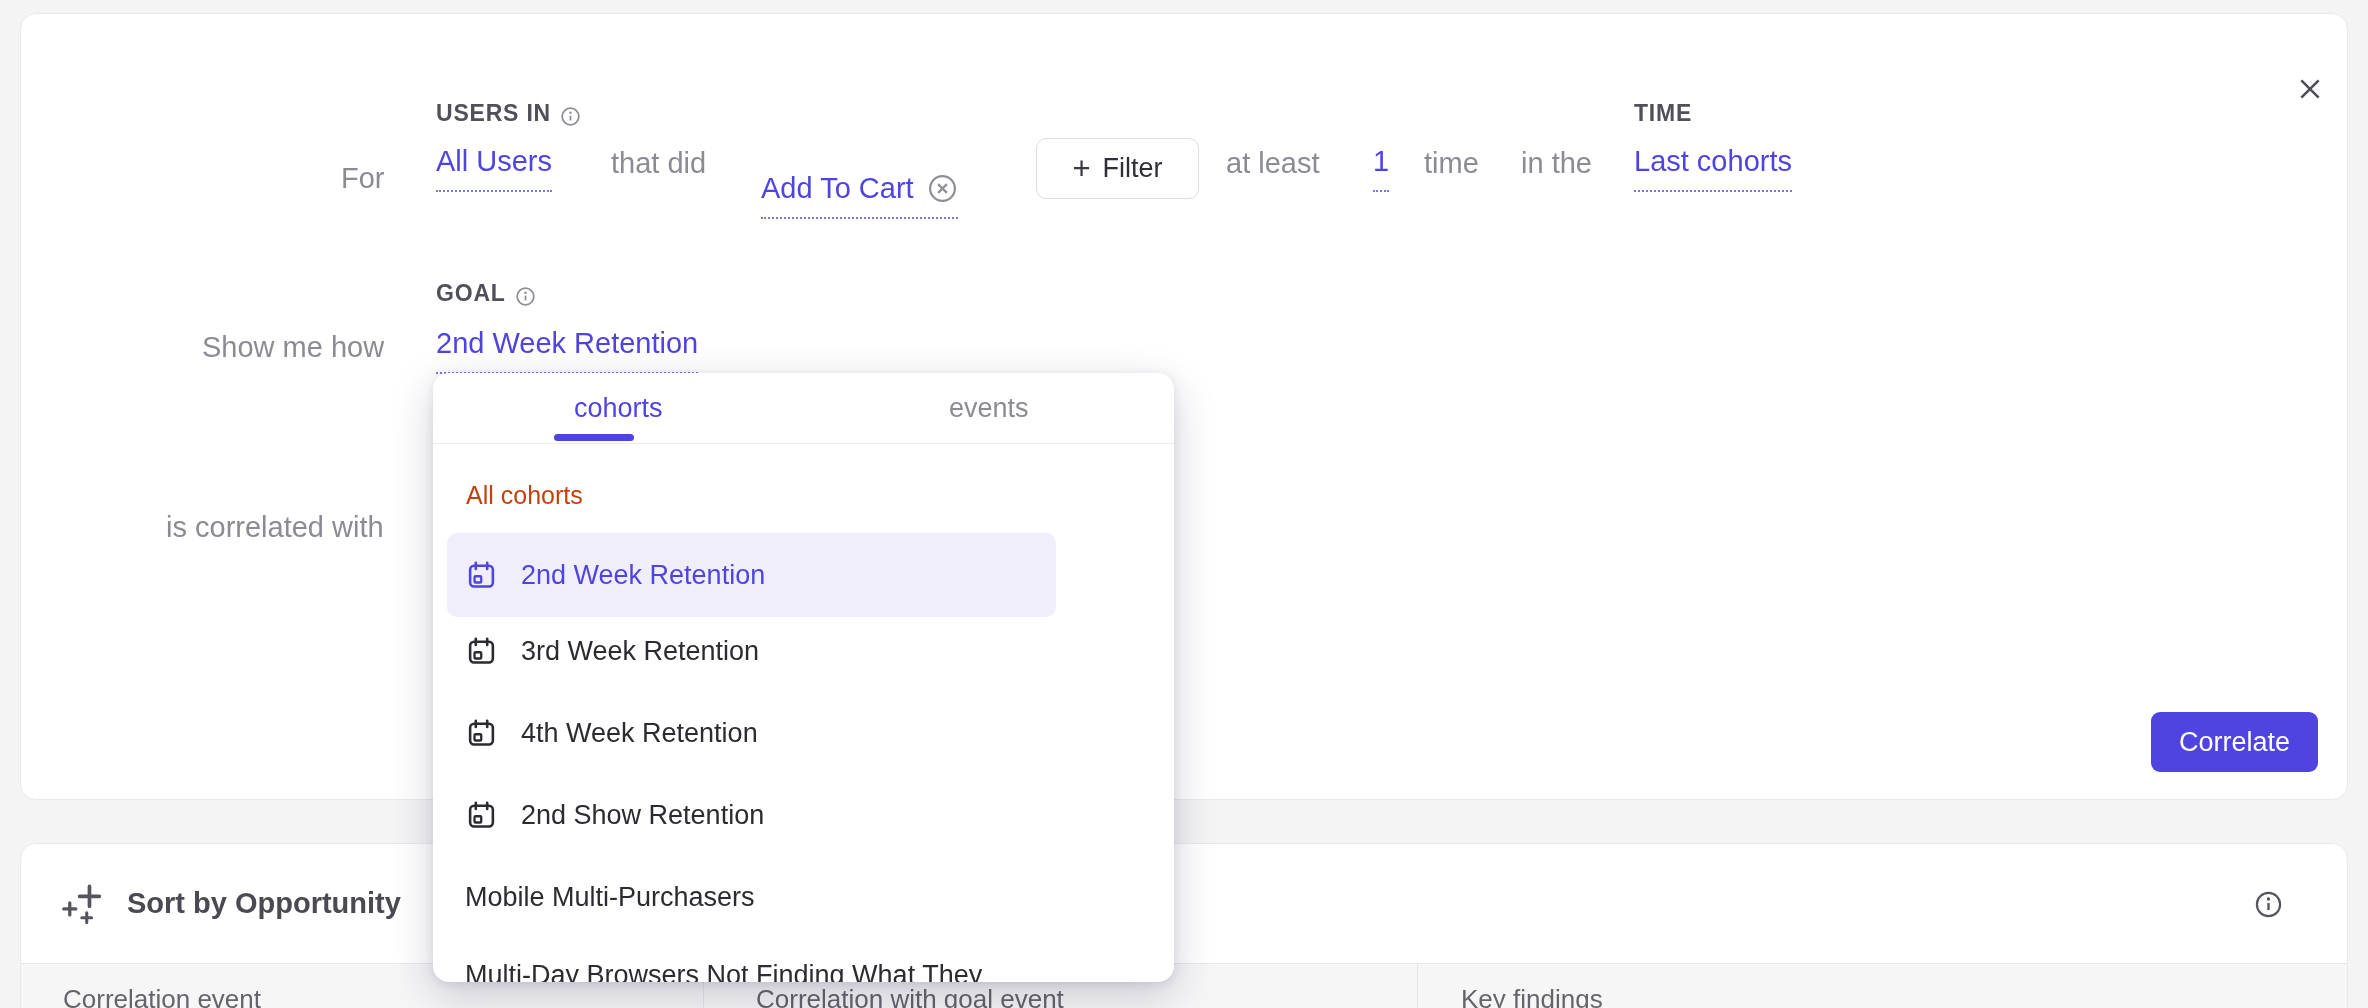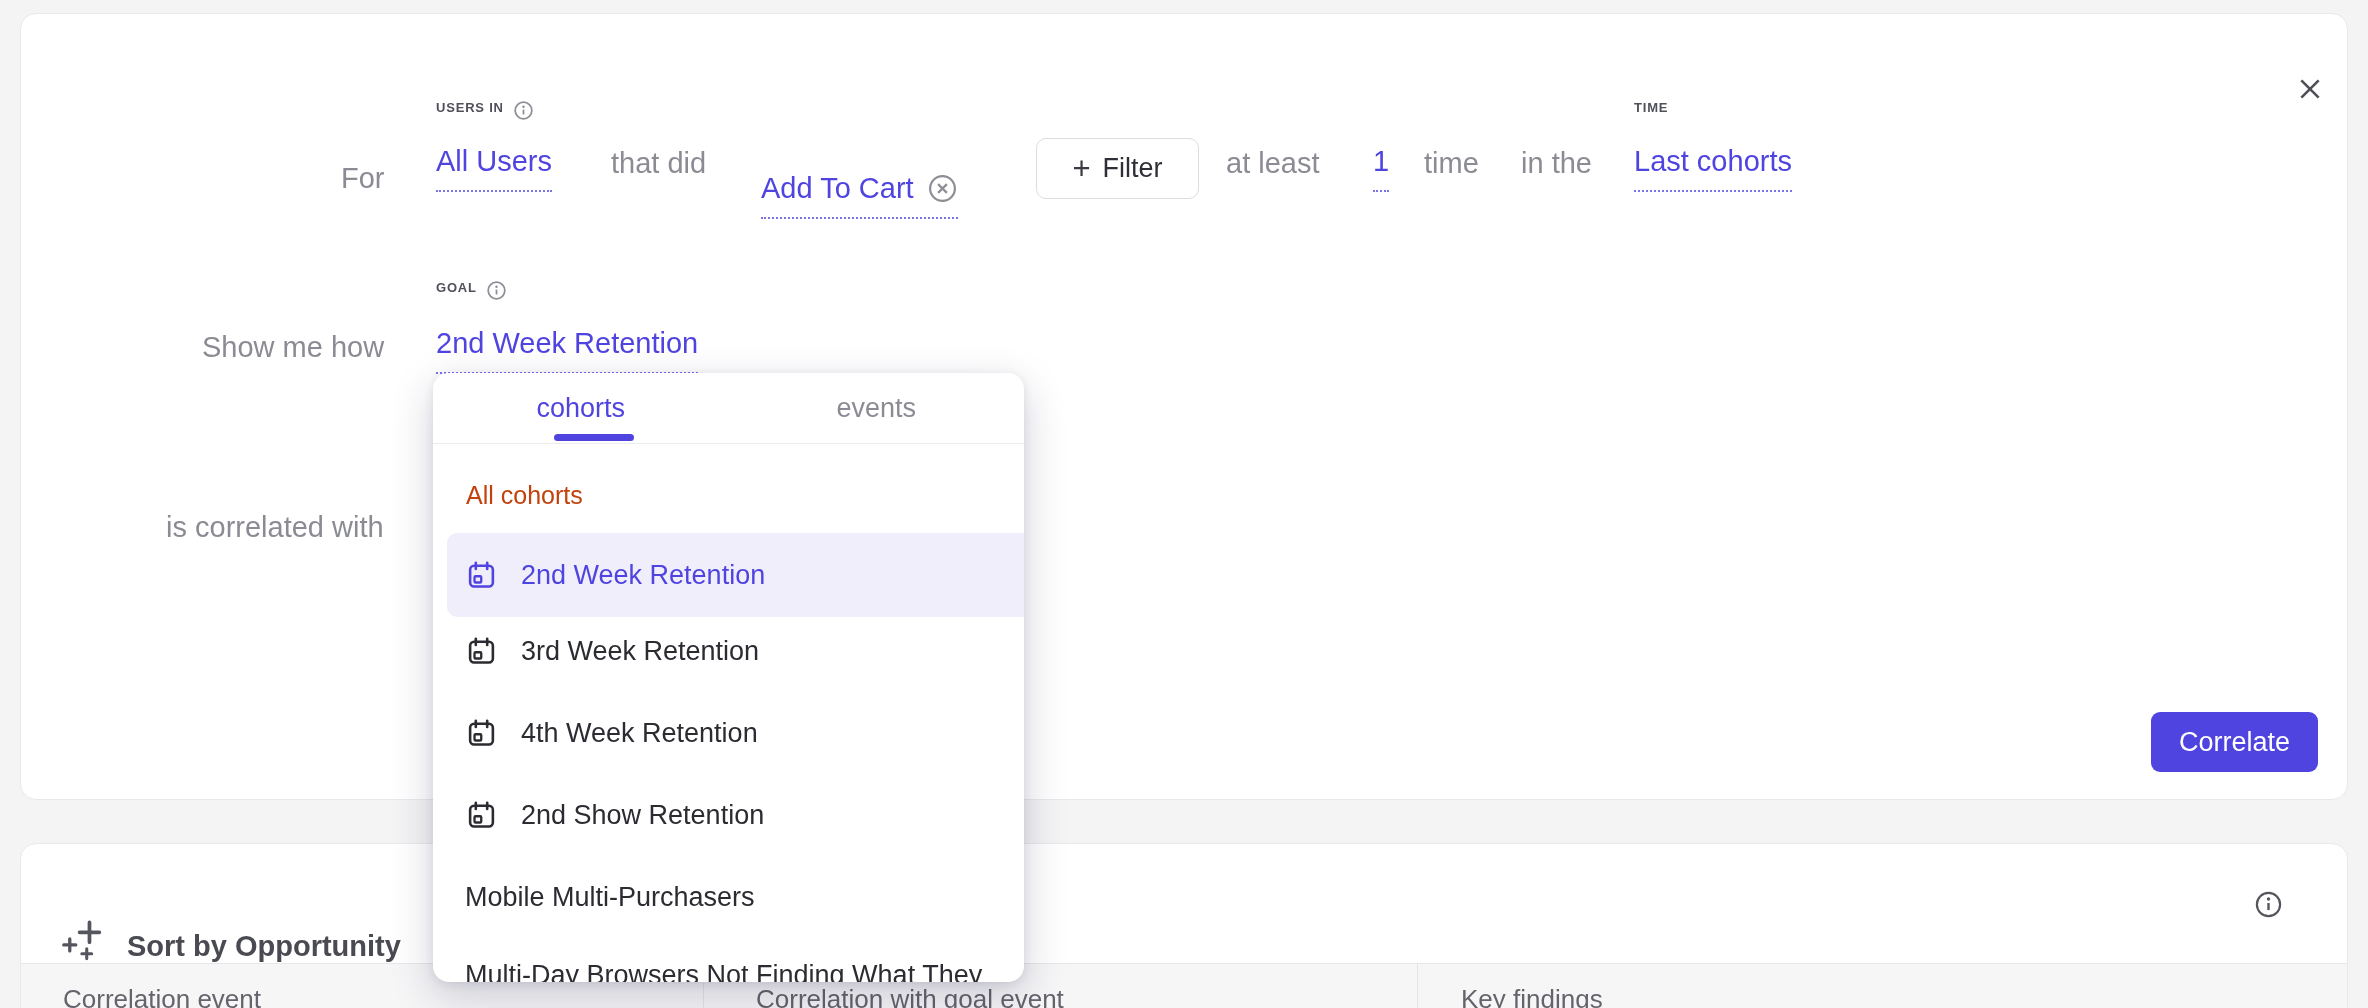--- a/index.html
+++ b/index.html
@@ -12,22 +12,22 @@
   }
   .card {
     position:absolute; background:#fff;
     border:1px solid #e9e9ec; border-radius:16px;
   }
   #main-card { left:20px; top:13px; width:2328px; height:787px; }
   #results-card { left:20px; top:843px; width:2328px; height:420px; }
 
   .connector { position:absolute; font-size:29px; color:#8b8b94; white-space:nowrap; }
   .field-label {
-    position:absolute; font-size:13px; font-weight:bold; letter-spacing:.8px;
-    color:#50505a; display:flex; align-items:flex-start; gap:9px; white-space:nowrap;
+    position:absolute; font-size:23px; font-weight:bold; letter-spacing:.8px;
+    color:#50505a; display:flex; align-items:flex-end; gap:9px; white-space:nowrap;
   }
   .value {
     position:absolute; font-size:29px; color:#4f44e0; white-space:nowrap;
     padding-bottom:12px; border-bottom:2px dotted rgba(79,68,224,.75);
     display:inline-flex; align-items:center; gap:13px;
   }
   .icon { display:inline-flex; align-items:center; justify-content:center; }
 
   #filter-button {
     position:absolute; left:1015px; top:124px; width:163px; height:61px;
@@ -41,41 +41,41 @@
 
   #correlate-button {
     position:absolute; left:2130px; top:698px; width:167px; height:60px;
     background:#4f44e0; border:none; border-radius:9px; color:#fff; font-size:27px;
     display:flex; align-items:center; justify-content:center; cursor:pointer;
     font-family:"Liberation Sans", sans-serif;
   }
 
   
   #goal-dropdown {
-    position:absolute; left:433px; top:373px; width:591px; height:609px;
+    position:absolute; left:433px; top:373px; width:741px; height:609px;
     background:#fff; border-radius:16px; overflow:hidden; z-index:20;
     box-shadow:0 2px 10px rgba(30,25,70,.10), 0 14px 44px rgba(30,25,70,.20);
   }
   .tabs { position:relative; height:71px; display:flex; border-bottom:1px solid #ececef; }
   .tab { flex:1; display:flex; align-items:center; justify-content:center;
          font-size:27px; color:#8b8b94; cursor:pointer; }
   .tab.active { color:#4f44e0; }
   .tab-underline { position:absolute; left:121px; top:61px; width:80px; height:7px;
                    border-radius:4px; background:#4f44e0; }
   .section-header { position:absolute; left:33px; top:108px; font-size:25px; color:#c2410c; }
   .dd-item {
     position:absolute; left:14px; width:609px; height:84px;
     display:flex; align-items:center; padding-left:18px; gap:24px;
     font-size:27px; color:#2b2b32; border-radius:10px; cursor:pointer; white-space:nowrap;
   }
   .dd-item.selected { background:#f1eefb; color:#4f44e0; }
   .dd-item .icon { width:32px; }
 
   
-  #sort-row { position:relative; height:120px; display:flex; align-items:flex-end;
+  #sort-row { position:relative; height:120px; display:flex; align-items:center;
               padding-left:40px; gap:20px; border-bottom:1px solid #e7e7ea; }
   #sort-label { font-size:29px; font-weight:bold; color:#4a4a52; }
   #results-info { position:absolute; right:64px; top:46px; cursor:pointer; }
   #table-header { display:flex; height:70px; background:#f6f6f7; align-items:center; }
   #table-header .col { font-size:26px; color:#64646c; white-space:nowrap; }
   .col-sep { width:1px; align-self:stretch; background:#e4e4e8; }
   .col1 { width:682px; padding-left:42px; }
   .col2 { width:713px; padding-left:52px; }
   .col3 { flex:1; padding-left:43px; }
 

